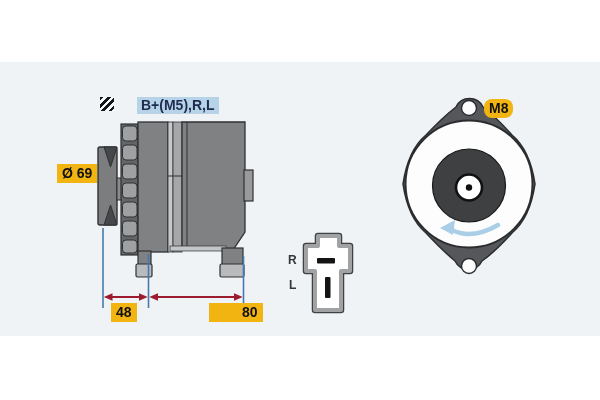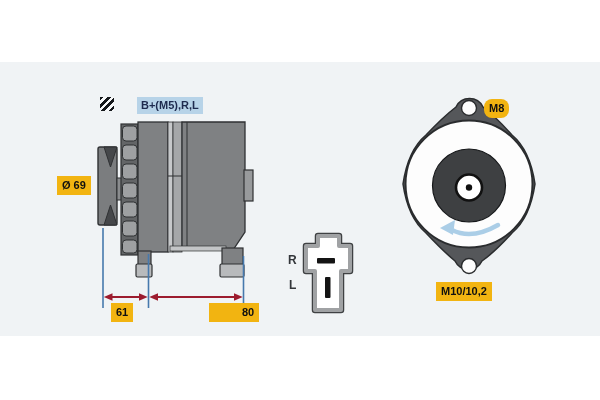--- a/index.html
+++ b/index.html
@@ -1,20 +1,20 @@
 <!DOCTYPE html>
 <html><head>
 <meta charset="utf-8">
 <style>
   html,body { margin:0; padding:0; background:#ffffff; }
   .stage { position:relative; width:600px; height:400px; background:#ffffff; overflow:hidden;
            font-family:"Liberation Sans", sans-serif; }
   .panel { position:absolute; left:0; top:62px; width:600px; height:274px; background:#F0F3F5; }
   svg.art { position:absolute; left:0; top:0; }
-  .lbl { position:absolute; font-weight:bold; font-size:11px; line-height:15px;
+  .lbl { position:absolute; font-weight:bold; font-size:14px; line-height:15px;
          padding:2px 5px; white-space:nowrap; color:#101010; }
   .lbl-yellow { background:#F2B411; }
   .lbl-blue   { background:#B7D3E8; color:#1E2B4F; padding:1px 4px; }
   .lbl-plain  { background:transparent; color:#33363A; font-size:12px; padding:0; line-height:13px; }
   .hatch { position:absolute; left:100px; top:97px; width:14px; height:14px;
            background:repeating-linear-gradient(135deg,#15181B 0 2.6px,#F7F8F9 2.6px 5.2px); }
 </style>
 </head>
 <body>
 
@@ -97,26 +97,25 @@
         <path d="M498,225 Q472,240 452,230" fill="none" stroke="#ABCEE7" stroke-width="4.5" stroke-linecap="round"></path>
         <polygon points="440,228 455,220 453,235" fill="#ABCEE7"></polygon>
       </g>
     </g>
   </svg>
 
   <div class="hatch"></div>
 
   <div class="lbl lbl-blue" style="left:137px; top:97px;">B+(M5),R,L</div>
 
-  <div class="lbl lbl-yellow" style="left:57px; top:176px;">Ø 69</div>
+  <div class="lbl lbl-yellow" style="left:57px; top:164px;">Ø 69</div>
 
-  <div class="lbl lbl-yellow" style="left:111px; top:303px;">61</div>
+  <div class="lbl lbl-yellow" style="left:111px; top:303px;">48</div>
 
   <div class="lbl lbl-yellow" style="left:209px; top:303px;padding-left:33px;">80</div>
 
   <div class="lbl lbl-plain" style="left:288px; top:254px;">R</div>
 
   <div class="lbl lbl-plain" style="left:289px; top:279px;">L</div>
 
   <div class="lbl lbl-yellow" style="left:484px; top:99px;border-radius:8px;">M8</div>
 
-  <div class="lbl lbl-yellow" style="left:436px; top:282px;">M10/10,2</div>
 </div>
 
 </body></html>

